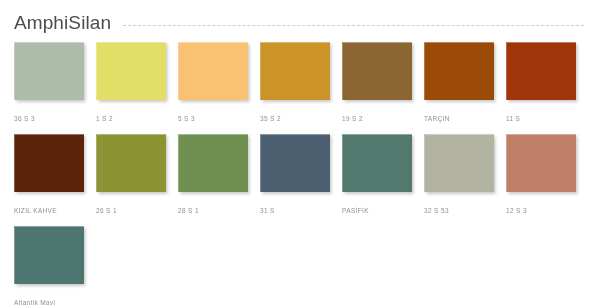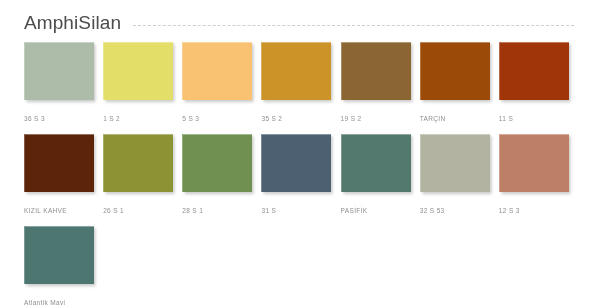--- a/index.html
+++ b/index.html
@@ -11,21 +11,21 @@
     height: 308px;
     background: #ffffff;
     font-family: "Liberation Sans", sans-serif;
     overflow: hidden;
   }
   .page {
     position: relative;
     width: 600px;
     height: 308px;
     box-sizing: border-box;
-    padding: 0 22px;
+    padding: 0 12px;
   }
   
   .header {
     display: flex;
     align-items: center;
     height: 34px;
     padding: 6px 0 0 0;
   }
   .brand-title {
     font-size: 19px;

